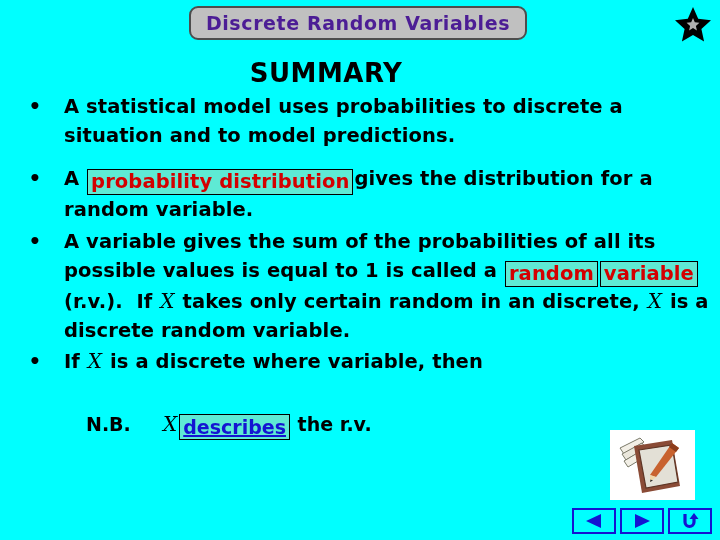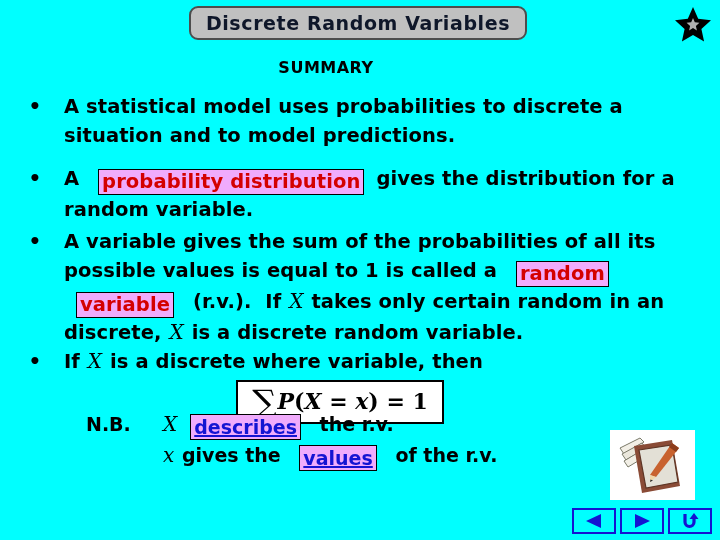--- a/index.html
+++ b/index.html
@@ -35,42 +35,42 @@
     border-radius: 9px;
     box-sizing: border-box;
     display: flex;
     align-items: center;
     justify-content: center;
   }
   #title-text {
     font-family: "DejaVu Sans", sans-serif;
     font-size: 19px;
     font-weight: 700;
-    color: #0f172a;
+    color: #4c1d95;
     letter-spacing: 0.6px;
     white-space: nowrap;
   }
 
   
   #star-icon {
     position: absolute;
     left: 674px;
     top: 6px;
     width: 38px;
     height: 36px;
   }
 
   
   #summary-heading {
     position: absolute;
     left: 0;
     top: 58px;
     width: 652px;
     text-align: center;
-    font-size: 16px;
+    font-size: 26px;
     font-weight: 700;
     color: #000000;
     letter-spacing: 0.5px;
   }
 
   
   .bullet-row {
     position: absolute;
     left: 28px;
     width: 690px;
@@ -91,24 +91,24 @@
     font-size: 19.5px;
     font-weight: 700;
     line-height: 29px;
     color: #000000;
     letter-spacing: 0.1px;
   }
 
   
   .kw-box {
     display: inline-block;
-    background: #f0abfc;
+    background: #5eead4;
     border: 1px solid #000000;
     padding: 0px 3px;
-    margin: 0 12px;
+    margin: 0 1px;
     line-height: 24px;
     vertical-align: -3px;
     box-sizing: border-box;
   }
   .kw-red {
     color: #d40000;
     font-weight: 700;
   }
   .kw-blue {
     color: #1414d2;
@@ -248,27 +248,23 @@
     </div>
   </div>
 
   <div class="bullet-row" style="top:347px;">
     <span class="bullet-dot">•</span>
     <div class="bullet-body">
       <span>If </span><span class="mathvar">X</span><span> is a discrete where variable, then</span>
     </div>
   </div>
 
-  <div id="formula-box">
-    <span id="formula-text"><span class="sigma">∑</span><span class="ital">P</span><span>(</span><span class="ital">X</span><span> = </span><span class="ital">x</span><span>)</span><span> = </span><span>1</span></span>
-  </div>
 
   <div id="nb-block">
     <span id="nb-label">N.B.</span><span class="mathvar">X</span><span class="kw-box kw-blue">describes</span><span> the r.v.</span>
-    <span id="nb-line2"><span class="mathvar">x</span><span> gives the </span><span class="kw-box kw-blue">values</span><span> of the r.v.</span></span>
   </div>
 
   <div id="notepad-icon">
     <svg width="85" height="70" viewBox="0 0 85 70">
       <rect x="0" y="0" width="85" height="70" fill="#ffffff"></rect>
 
       <path d="M10,18 L30,8 L34,12 L14,24 Z" fill="#f2efe6" stroke="#7a7a6a" stroke-width="1"></path>
       <path d="M12,24 L32,13 L36,18 L16,30 Z" fill="#eae7dc" stroke="#7a7a6a" stroke-width="1"></path>
       <path d="M14,31 L34,19 L38,25 L18,37 Z" fill="#f2efe6" stroke="#7a7a6a" stroke-width="1"></path>
 

